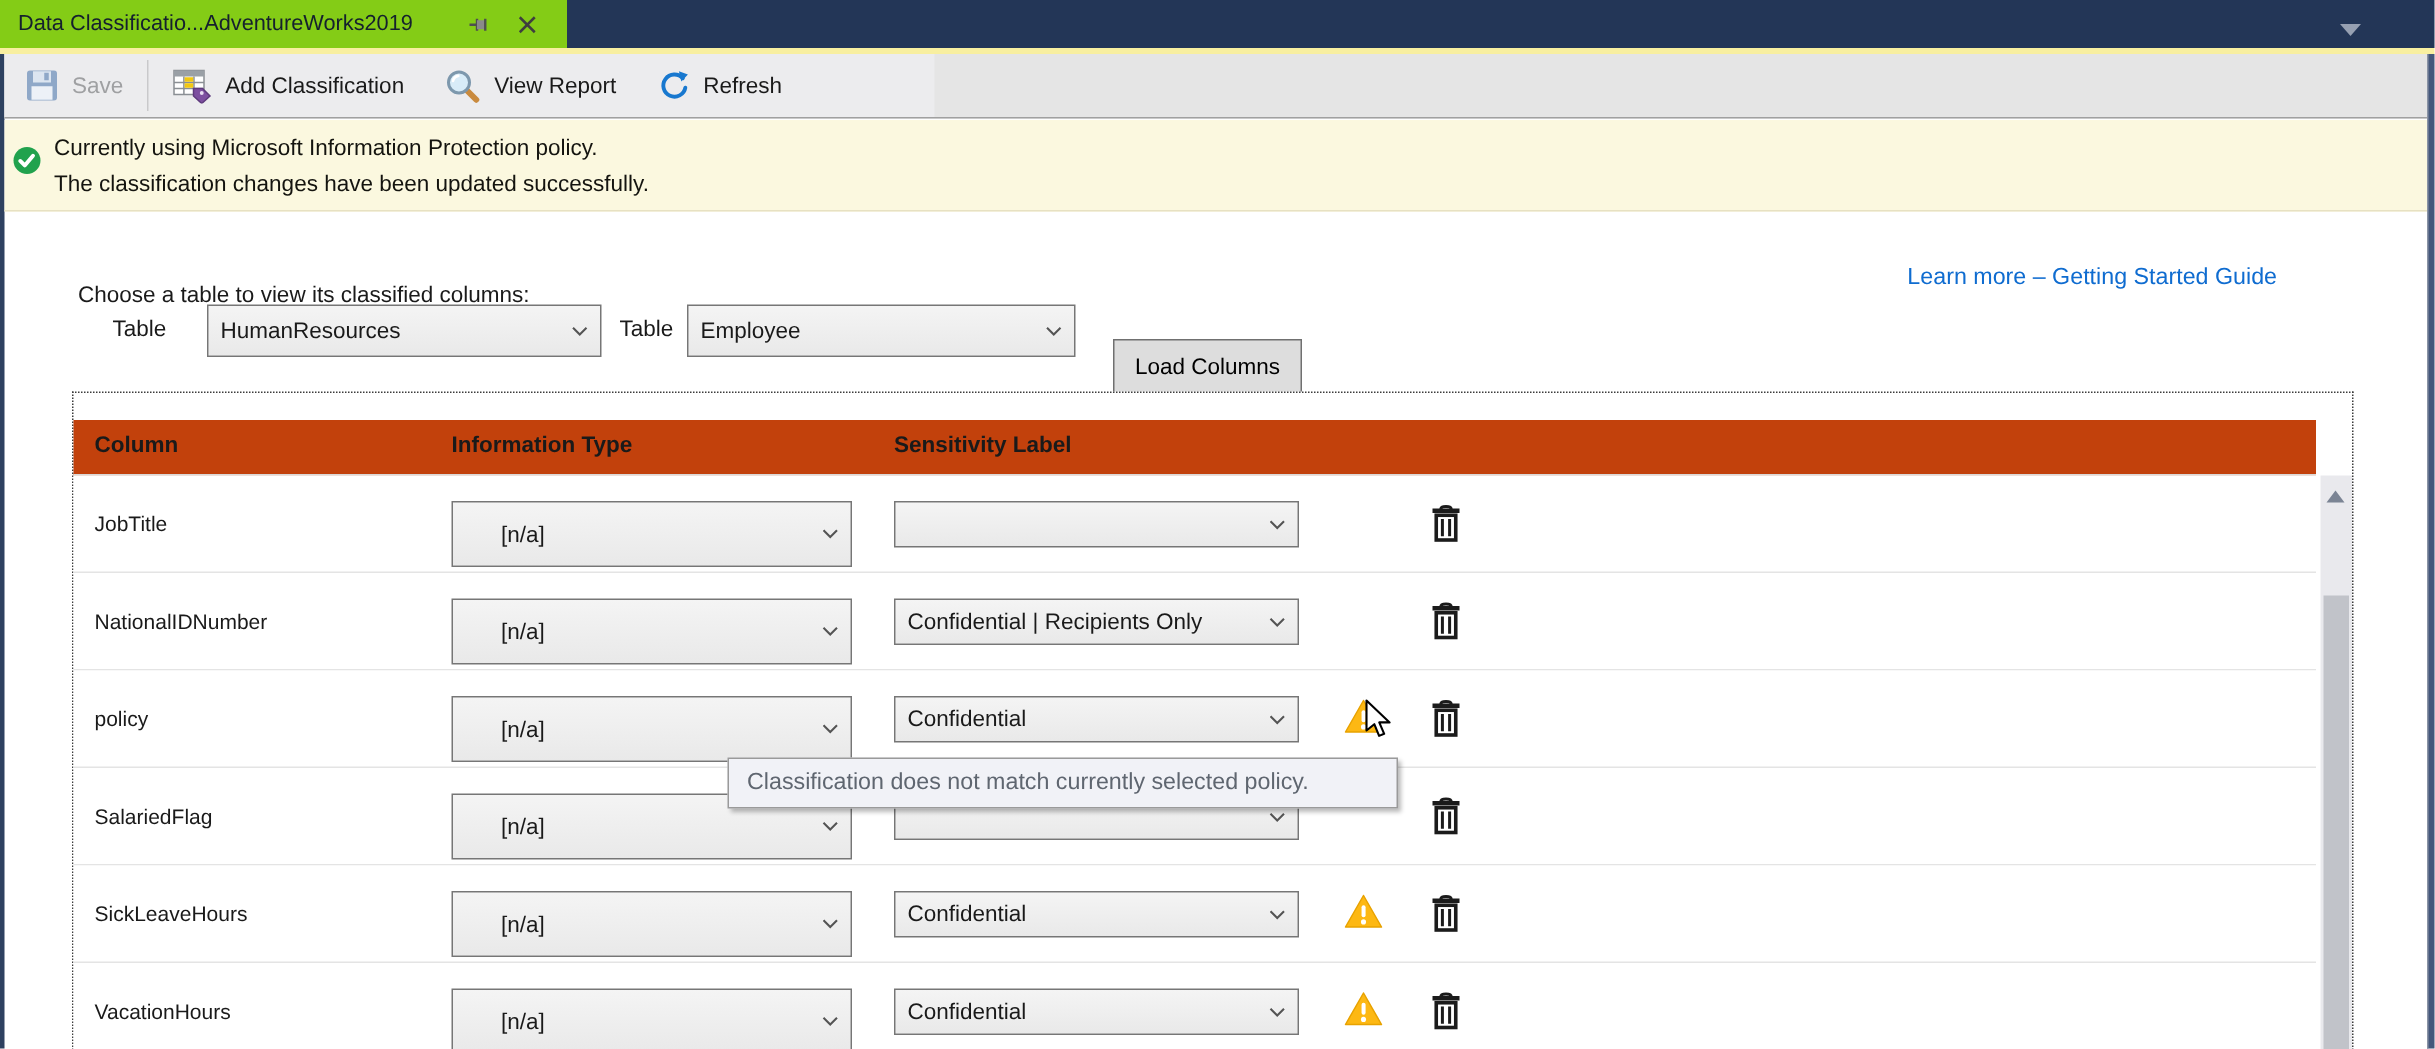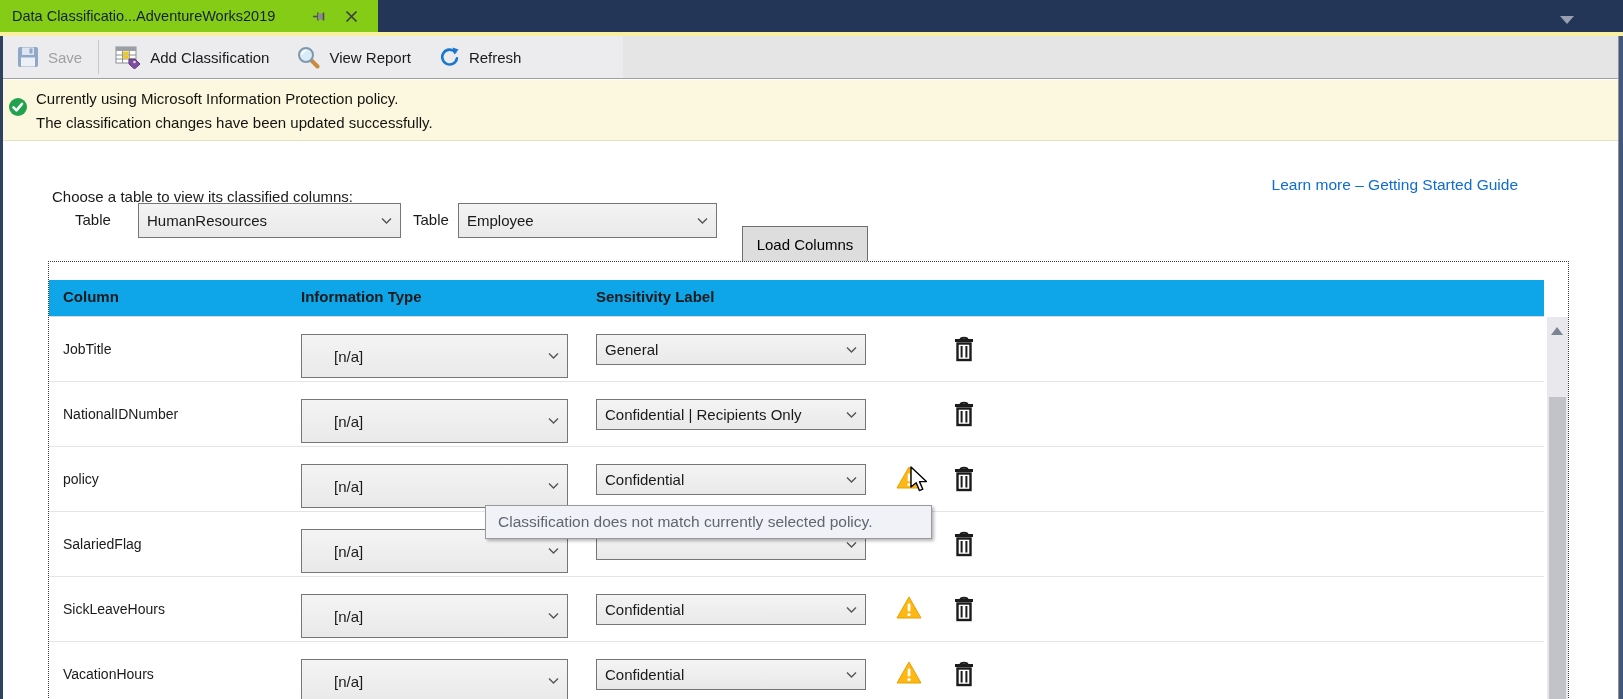--- a/index.html
+++ b/index.html
@@ -47,21 +47,21 @@
   .dropdown .dd-text { padding-left:8px; white-space:nowrap; overflow:hidden; flex:1; }
   .dropdown .chev { position:absolute; right:8px; top:50%; transform:translateY(-50%); display:flex; }
   .dd-schema { position:absolute; left:138px; top:203px; width:263px; height:35px; }
   .dd-table  { position:absolute; left:458px; top:203px; width:259px; height:35px; }
   .load-btn { position:absolute; left:742px; top:202px; width:126px; height:37px; background:#DDDDDD;
     border:1px solid #707070; font-size:15px; font-family:inherit; cursor:default;margin-top:24px; }
 
   
   .grid { position:absolute; left:48px; top:261px; width:1521px; height:445px;
     border:1px dotted #3c3c3c; padding-top:18px; background:#fff; }
-  .grid-header { position:relative; height:37px; margin-right:24px; background:#0ea5e9; border-bottom:1px solid #d9d9d9; }
+  .grid-header { position:relative; height:37px; margin-right:24px; background:#c2410c; border-bottom:1px solid #d9d9d9; }
   .grid-header .hcell { position:absolute; top:8px; font-size:15px; font-weight:bold; white-space:nowrap; }
   .h-col  { left:14px; }
   .h-info { left:252px; }
   .h-sens { left:547px; }
   .grid-row { position:relative; height:65px; margin-right:24px; border-bottom:1px solid #e4e4e4; background:#fff; }
   .cell-name { position:absolute; left:14px; top:0; height:100%; display:flex; align-items:center; font-size:14px; white-space:nowrap; }
   .dd-info { position:absolute; left:252px; top:17px; width:267px; height:44px;padding-left:24px; }
   .dd-sens { position:absolute; left:547px; top:17px; width:270px; height:31px; }
   .warn { position:absolute; left:846px; top:18px; width:28px; height:26px; cursor:default; }
   .trash { position:absolute; left:904px; top:19px; width:22px; height:26px; cursor:default; }
@@ -209,21 +209,20 @@
     <span class="cell-name">JobTitle</span>
     <div class="dropdown dd-info">
       <span class="dd-text">[n/a]</span>
       <span class="chev">
         <svg width="11" height="7" viewBox="0 0 11 7">
               <path d="M1 1 L5.5 5.5 L10 1" stroke="#555" stroke-width="1.4" fill="none"></path>
             </svg>
       </span>
     </div>
     <div class="dropdown dd-sens">
-      <span class="dd-text">General</span>
       <span class="chev">
         <svg width="11" height="7" viewBox="0 0 11 7">
               <path d="M1 1 L5.5 5.5 L10 1" stroke="#555" stroke-width="1.4" fill="none"></path>
             </svg>
       </span>
     </div>
 
     <span class="trash">
       <svg width="22" height="26" viewBox="0 0 22 26">
         <path d="M7.5 3.5 C7.5 1 14.5 1 14.5 3.5" stroke="#1b1b1b" stroke-width="2" fill="none"></path>

